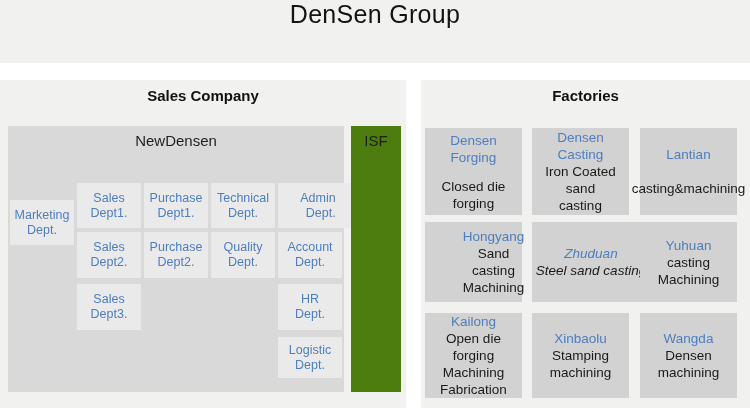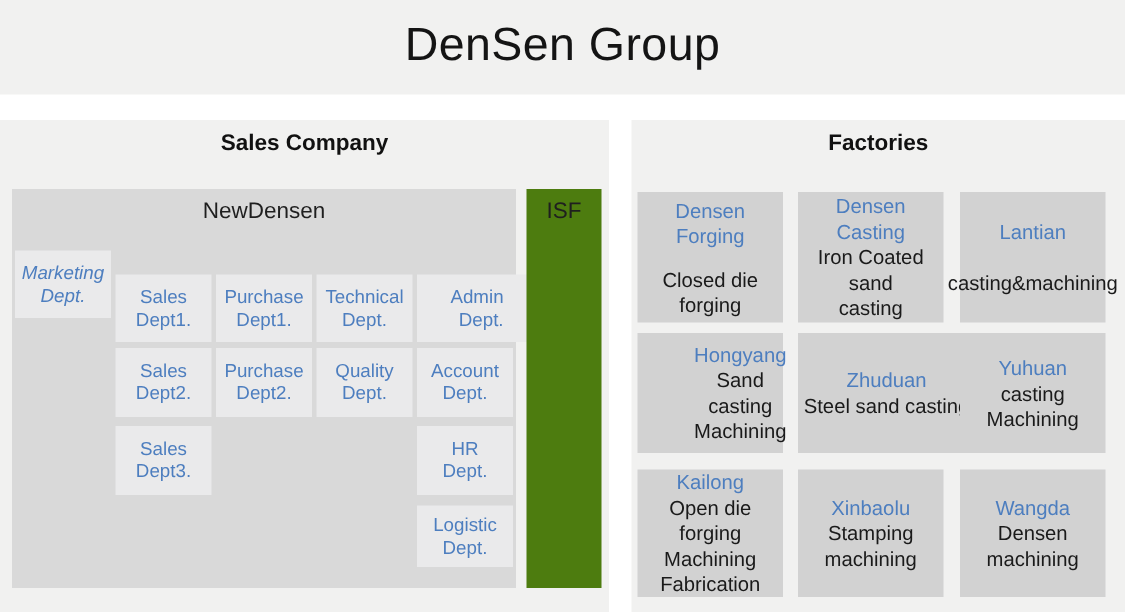--- a/index.html
+++ b/index.html
@@ -5,21 +5,21 @@
   html,body { margin:0; padding:0; background:#ffffff; }
   .canvas {
     position:relative; width:750px; height:408px; overflow:hidden;
     background:#ffffff; font-family:"Liberation Sans", sans-serif;
   }
   .top-band {
     position:absolute; left:0; top:0; width:750px; height:63px;
     background:#f1f1f0; text-align:center;
   }
   .page-title {
-    margin:0; padding-top:12px; font-size:31px; font-weight:400;
+    margin:0; padding-top:0; font-size:25px; font-weight:400;
     color:#141414; letter-spacing:0.3px;
   }
   .panel {
     position:absolute; top:80px; height:328px; background:#f1f1f0;
   }
   .panel-left  { left:0;     width:406px; }
   .panel-right { left:421px; width:329px; }
   .panel-header {
     text-align:center; padding-top:7px; font-size:15px; font-weight:700; color:#111111;
   }
@@ -56,21 +56,21 @@
 
   <header class="top-band">
     <h1 class="page-title">DenSen Group</h1>
   </header>
 
   <section class="panel panel-left">
     <div class="panel-header">Sales Company</div>
     <div class="newdensen">
       <div class="box-label">NewDensen</div>
       <div class="grid-overlay" id="dept-grid">
-          <div class="dept-box" style="left: 2px; top: 41px; width: 64px; height: 45px; font-style: italic;">Marketing
+          <div class="dept-box" style="left: 2px; top: 74px; width: 64px; height: 45px;">Marketing
 Dept.</div>
           <div class="dept-box" style="left: 69px; top: 57px; width: 64px; height: 45px;">Sales
 Dept1.</div>
           <div class="dept-box" style="left: 136px; top: 57px; width: 64px; height: 45px;">Purchase
 Dept1.</div>
           <div class="dept-box" style="left: 203px; top: 57px; width: 64px; height: 45px;">Technical
 Dept.</div>
           <div class="dept-box" style="left: 270px; top: 57px; width: 80px; height: 45px; text-align: right;">Admin
 Dept.</div>
           <div class="dept-box" style="left: 69px; top: 106px; width: 64px; height: 46px;">Sales
@@ -109,21 +109,21 @@
         <div class="factory-box" style="left: 219px; top: 48px; width: 97px; height: 87px;">
           <div class="factory-name fline">Lantian</div>
           <div class="fline"></div>
           <div class="fline">casting&amp;machining</div>
         </div>
         <div class="factory-box" style="left: 4px; top: 142px; width: 97px; height: 80px; padding-left: 42px;">
           <div class="factory-name fline">Hongyang</div>
           <div class="fline">Sand casting</div>
           <div class="fline">Machining</div>
         </div>
-        <div class="factory-box" style="left: 111px; top: 142px; width: 118px; height: 80px;">
+        <div class="factory-box" style="left: 111px; top: 142px; width: 118px; height: 80px; font-style: italic;">
           <div class="factory-name fline">Zhuduan</div>
           <div class="fline">Steel sand casting</div>
         </div>
         <div class="factory-box" style="left: 219px; top: 142px; width: 97px; height: 80px;">
           <div class="factory-name fline">Yuhuan</div>
           <div class="fline">casting</div>
           <div class="fline">Machining</div>
         </div>
         <div class="factory-box" style="left: 4px; top: 233px; width: 97px; height: 85px;">
           <div class="factory-name fline">Kailong</div>

